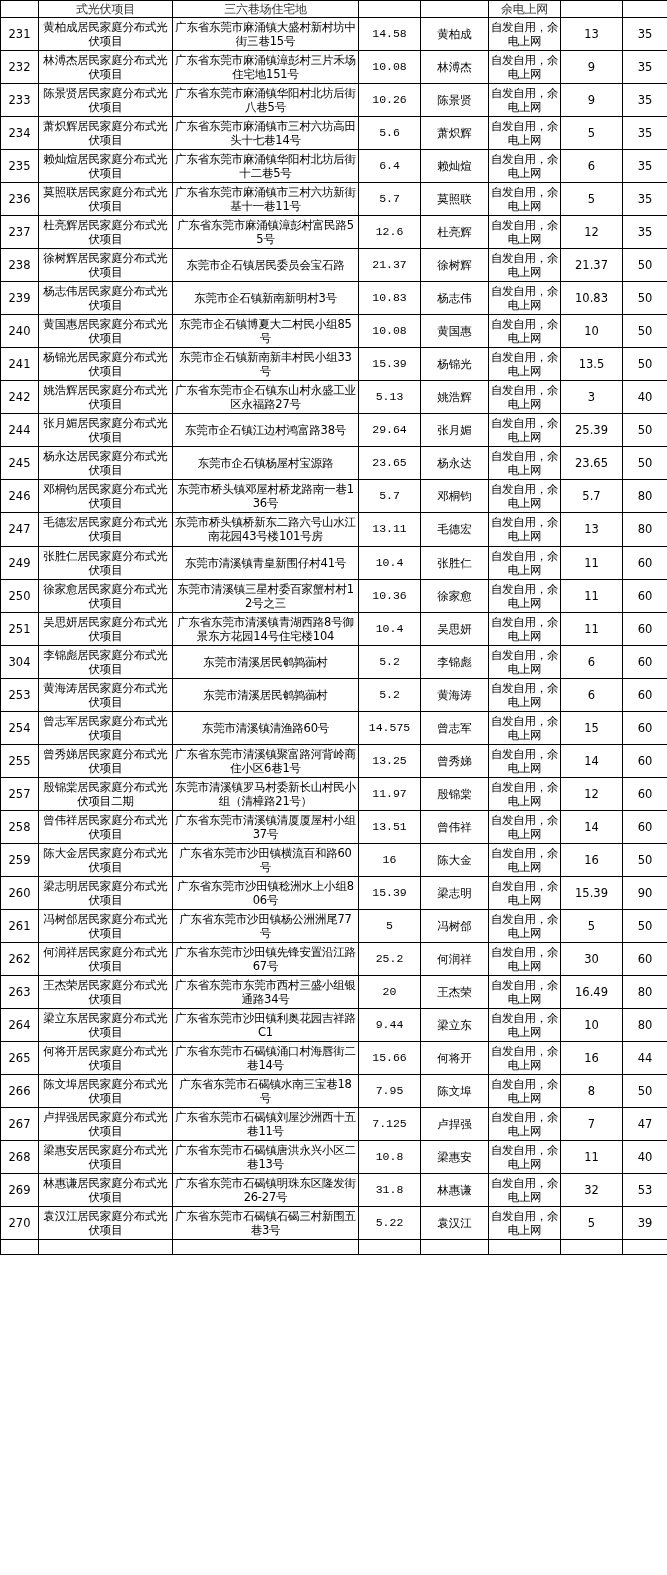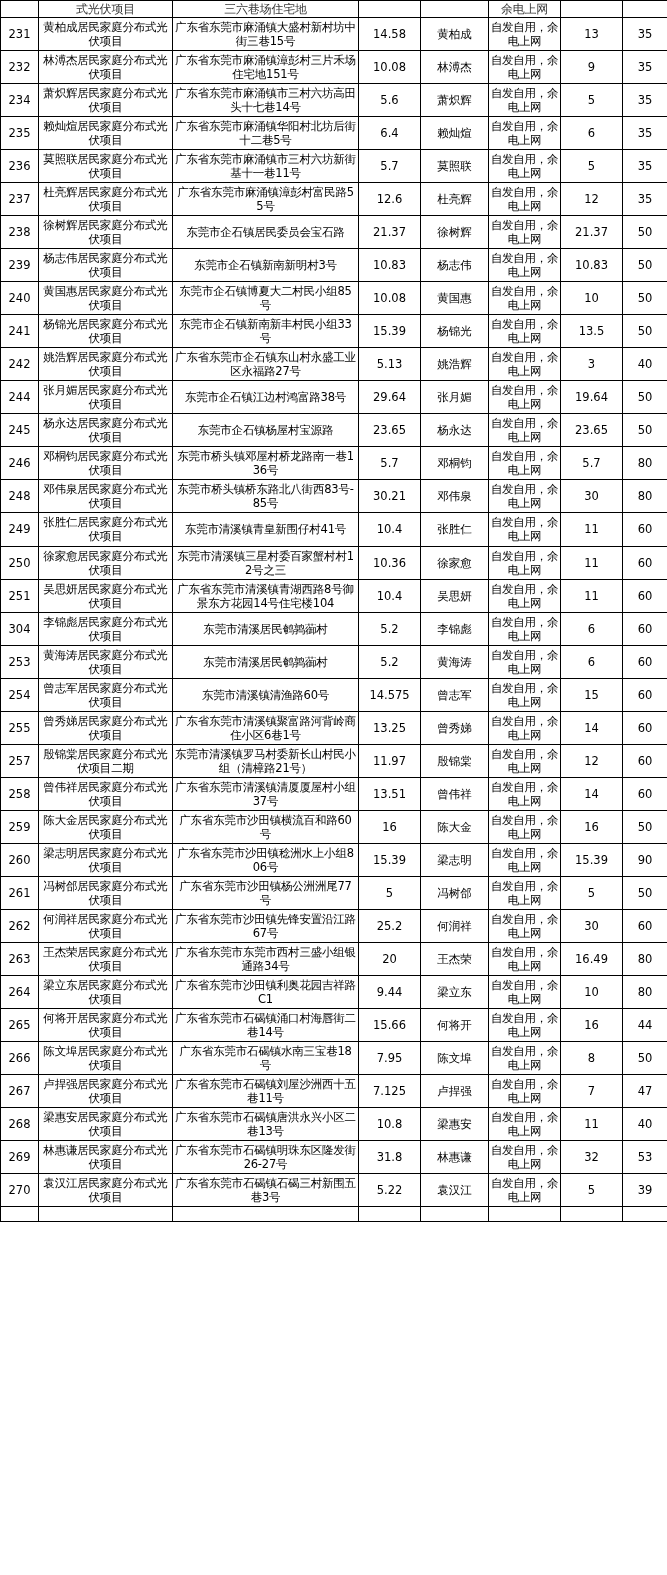--- a/index.html
+++ b/index.html
@@ -36,21 +36,21 @@
   col.c-addr  { width: 186px; }
   col.c-cap   { width: 62px; }
   col.c-owner { width: 68px; }
   col.c-mode  { width: 72px; }
   col.c-num   { width: 62px; }
   col.c-last  { width: 45px; }
 
   td.idx   { font-size: 12px; }
   td.proj  { font-size: 12px; letter-spacing: -0.2px; }
   td.addr  { font-size: 11.5px; letter-spacing: -0.2px; }
-  td.cap   { font-size: 12px; }
+  td.cap   { font-size: 12px; font-family: Liberation Mono, monospace; }
   td.owner { font-size: 12px; letter-spacing: 0px; }
   td.mode  { font-size: 11.5px; line-height: 1.2; letter-spacing: -0.3px; }
   td.num   { font-size: 12px; }
   td.last  { font-size: 12px; margin-left: 48px; }
 
   .clip-top td {
     height: 12px;
     padding: 0;
     color: #3a3a3a;
   }
@@ -104,20 +104,30 @@
           <td class="idx">232</td>
           <td class="proj">林溥杰居民家庭分布式光伏项目</td>
           <td class="addr">广东省东莞市麻涌镇漳彭村三片禾场住宅地151号</td>
           <td class="cap">10.08</td>
           <td class="owner">林溥杰</td>
           <td class="mode">自发自用，余电上网</td>
           <td class="num">9</td>
           <td class="last">35</td>
         </tr>
         <tr>
+          <td class="idx">233</td>
+          <td class="proj">陈景贤居民家庭分布式光伏项目</td>
+          <td class="addr">广东省东莞市麻涌镇华阳村北坊后街八巷5号</td>
+          <td class="cap">10.26</td>
+          <td class="owner">陈景贤</td>
+          <td class="mode">自发自用，余电上网</td>
+          <td class="num">9</td>
+          <td class="last">35</td>
+        </tr>
+        <tr>
           <td class="idx">234</td>
           <td class="proj">萧炽辉居民家庭分布式光伏项目</td>
           <td class="addr">广东省东莞市麻涌镇市三村六坊高田头十七巷14号</td>
           <td class="cap">5.6</td>
           <td class="owner">萧炽辉</td>
           <td class="mode">自发自用，余电上网</td>
           <td class="num">5</td>
           <td class="last">35</td>
         </tr>
         <tr>
@@ -200,21 +210,21 @@
           <td class="num">3</td>
           <td class="last">40</td>
         </tr>
         <tr>
           <td class="idx">244</td>
           <td class="proj">张月媚居民家庭分布式光伏项目</td>
           <td class="addr">东莞市企石镇江边村鸿富路38号</td>
           <td class="cap">29.64</td>
           <td class="owner">张月媚</td>
           <td class="mode">自发自用，余电上网</td>
-          <td class="num">19.64</td>
+          <td class="num">25.39</td>
           <td class="last">50</td>
         </tr>
         <tr>
           <td class="idx">245</td>
           <td class="proj">杨永达居民家庭分布式光伏项目</td>
           <td class="addr">东莞市企石镇杨屋村宝源路</td>
           <td class="cap">23.65</td>
           <td class="owner">杨永达</td>
           <td class="mode">自发自用，余电上网</td>
           <td class="num">23.65</td>
@@ -224,27 +234,27 @@
           <td class="idx">246</td>
           <td class="proj">邓桐钧居民家庭分布式光伏项目</td>
           <td class="addr">东莞市桥头镇邓屋村桥龙路南一巷136号</td>
           <td class="cap">5.7</td>
           <td class="owner">邓桐钧</td>
           <td class="mode">自发自用，余电上网</td>
           <td class="num">5.7</td>
           <td class="last">80</td>
         </tr>
         <tr>
-          <td class="idx">248</td>
-          <td class="proj">邓伟泉居民家庭分布式光伏项目</td>
-          <td class="addr">东莞市桥头镇桥东路北八街西83号-85号</td>
-          <td class="cap">30.21</td>
-          <td class="owner">邓伟泉</td>
-          <td class="mode">自发自用，余电上网</td>
-          <td class="num">30</td>
+          <td class="idx">247</td>
+          <td class="proj">毛德宏居民家庭分布式光伏项目</td>
+          <td class="addr">东莞市桥头镇桥新东二路六号山水江南花园43号楼101号房</td>
+          <td class="cap">13.11</td>
+          <td class="owner">毛德宏</td>
+          <td class="mode">自发自用，余电上网</td>
+          <td class="num">13</td>
           <td class="last">80</td>
         </tr>
         <tr>
           <td class="idx">249</td>
           <td class="proj">张胜仁居民家庭分布式光伏项目</td>
           <td class="addr">东莞市清溪镇青皇新围仔村41号</td>
           <td class="cap">10.4</td>
           <td class="owner">张胜仁</td>
           <td class="mode">自发自用，余电上网</td>
           <td class="num">11</td>

